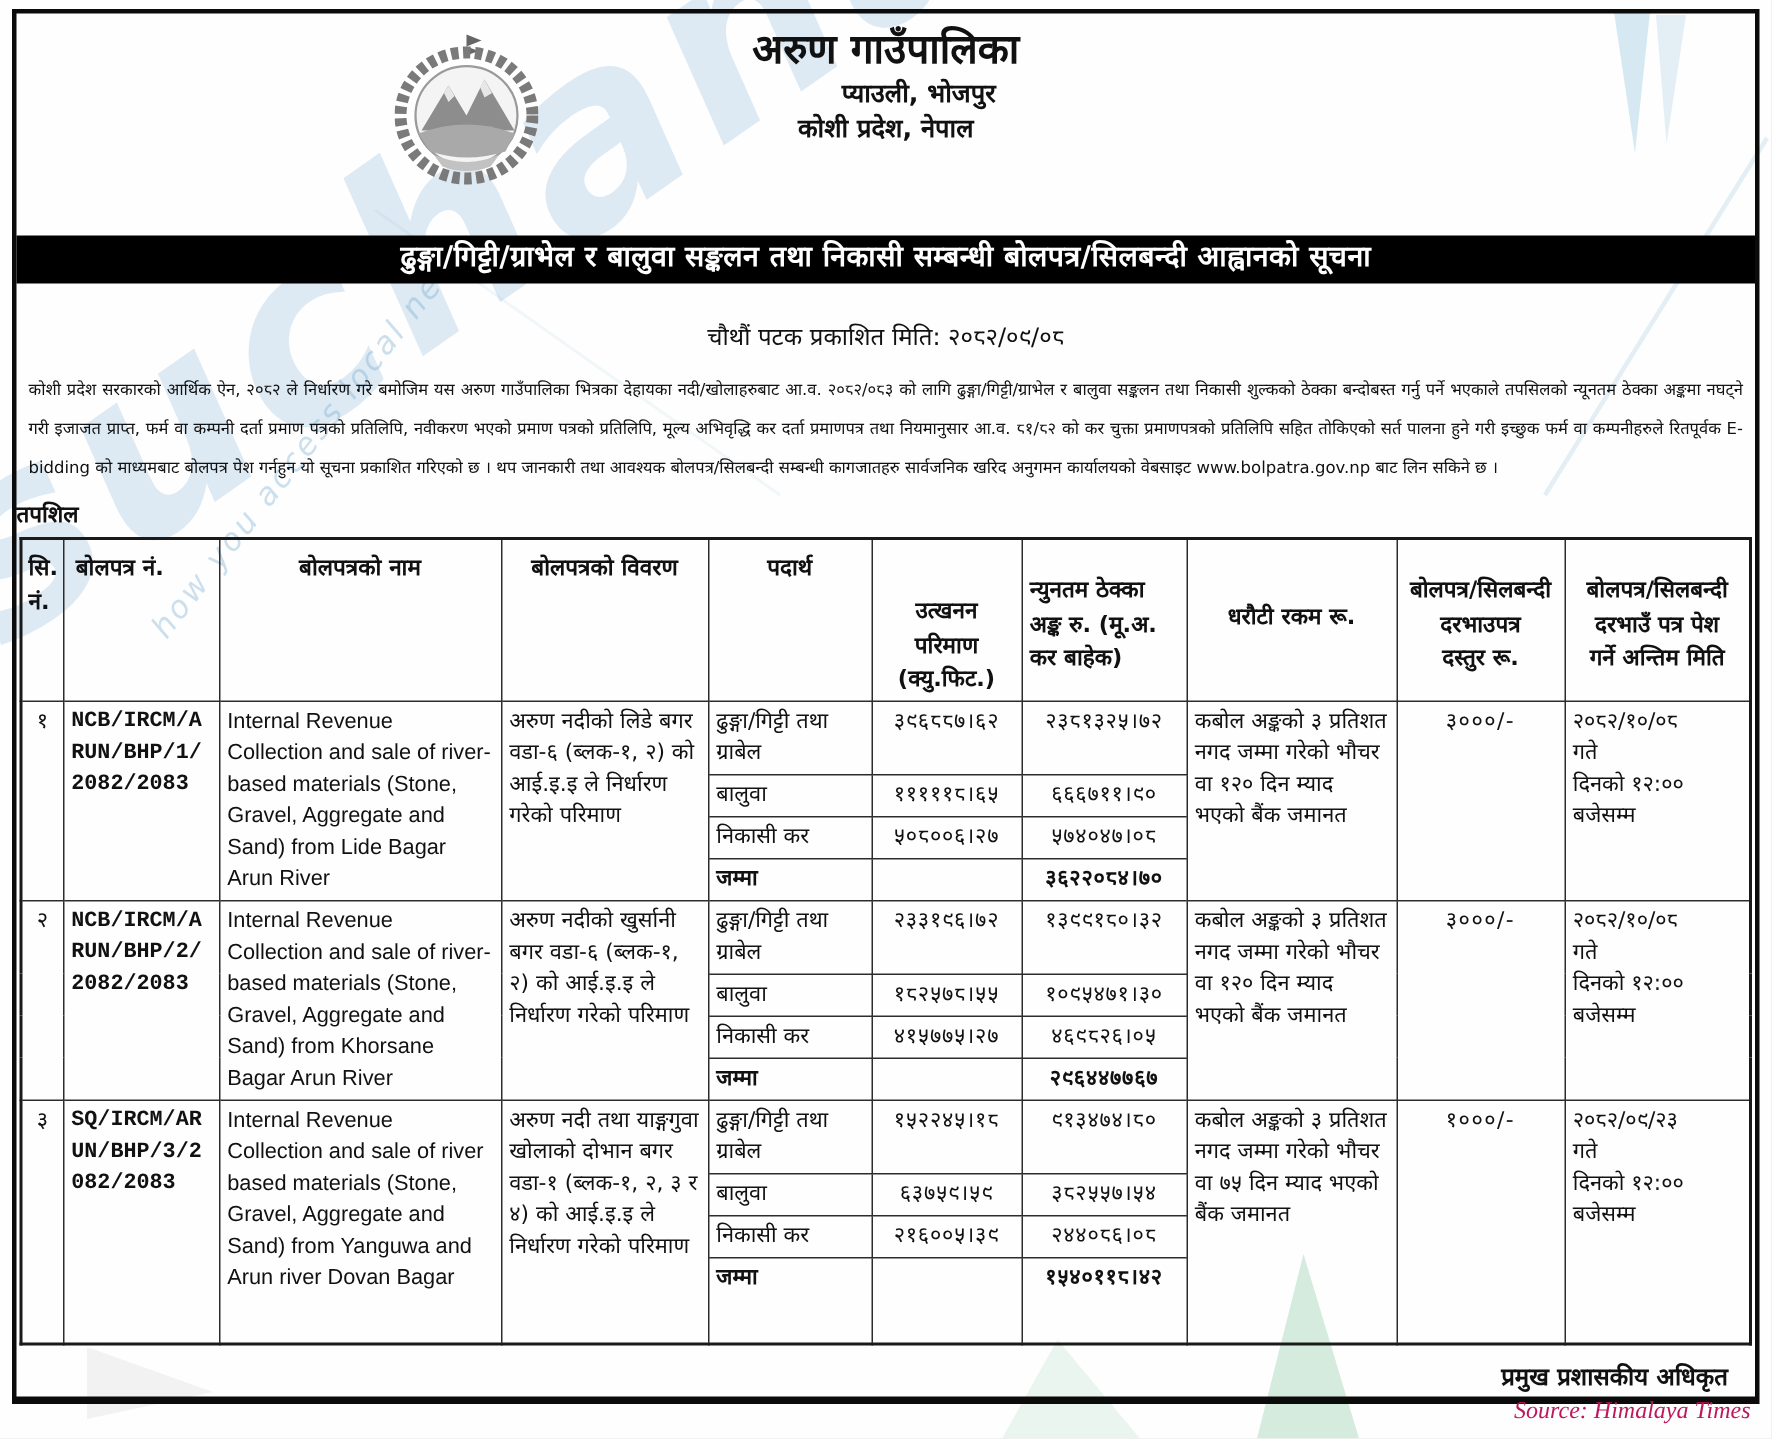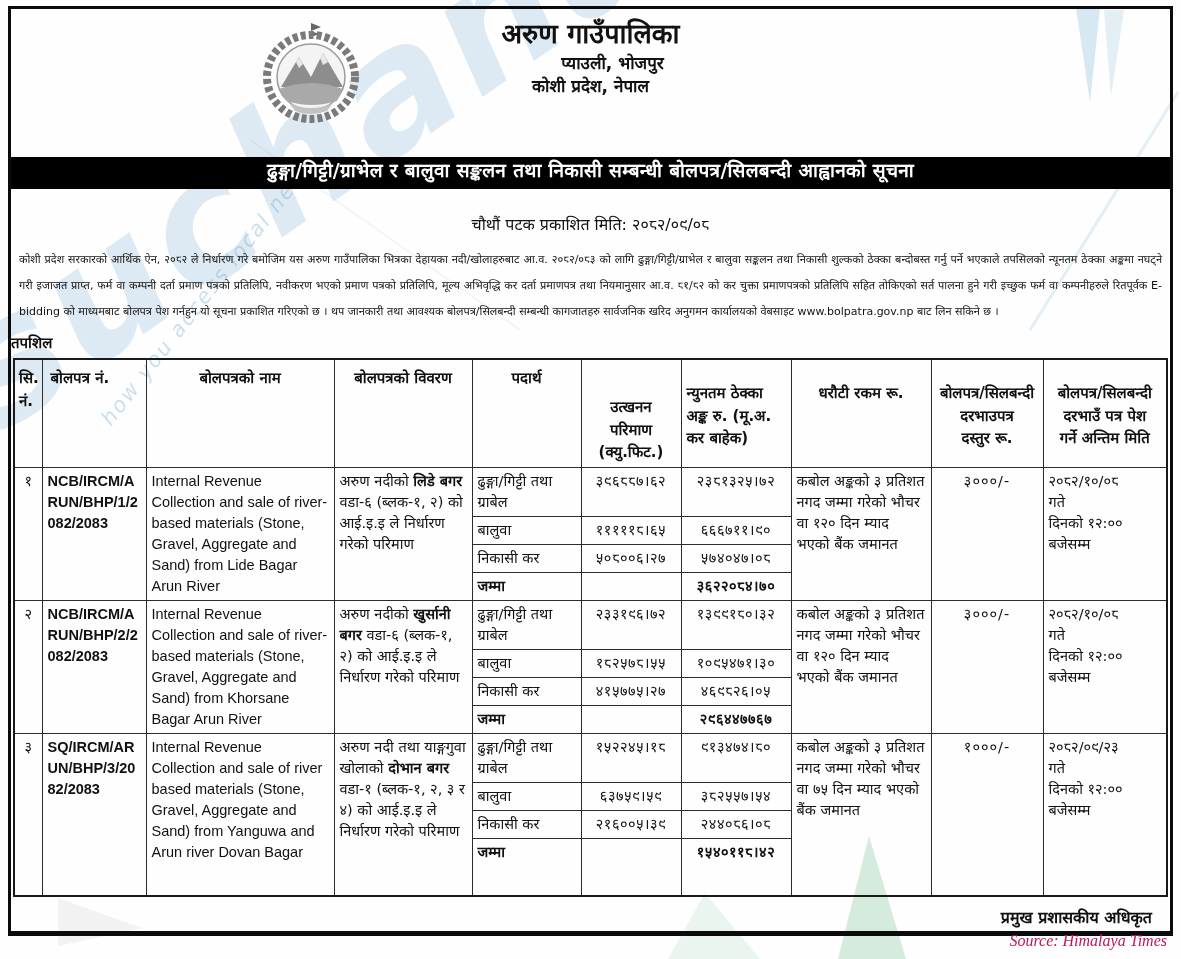--- a/index.html
+++ b/index.html
@@ -55,31 +55,31 @@
   }
   table.t th,table.t td{
     border:1px solid #2c2c2c;vertical-align:top;padding:3px 5px;
     font-size:14.5px;line-height:1.45;overflow:hidden;
   }
   table.t th{
     font-weight:bold;text-align:center;white-space:pre-line;
     padding-top:7px;font-size:15px;line-height:1.5;
   }
   td.c-sn{text-align:center;font-size:15px;}
-  td.c-bid{font-family:Liberation Sans, sans-serif;font-weight:bold;font-size:15.5px;word-break:break-all;line-height:1.4;padding-top:5px;}
+  td.c-bid{font-family:Liberation Mono, monospace;font-weight:bold;font-size:15.5px;word-break:break-all;line-height:1.4;padding-top:5px;}
   td.c-name{font-family:"Liberation Sans",sans-serif;font-size:14.8px;line-height:1.45;padding-top:5px;}
   td.c-desc{font-size:14.5px;line-height:1.6;padding-top:5px;}
   td.c-mat{font-size:14.3px;}
   td.c-num{text-align:center;font-size:14.3px;letter-spacing:.5px;}
   td.c-dep{font-size:14px;line-height:1.6;padding-top:5px;}
   td.c-fee{text-align:center;font-size:15px;padding-top:8px;letter-spacing:1px;}
   td.c-date{font-size:15px;white-space:pre-line;line-height:1.55;padding-top:8px;padding-left:10px;}
   tr.matrow{height:27px;}
   tr.totrow td{font-weight:bold;}
-  .b{font-weight:bold;}
+  .b{font-weight:normal;}
   
   .sig{text-align:right;font-weight:bold;font-size:16px;margin:9px 18px 12px 0;}
 </style>
 </head>
 <body>
 
 <div class="page">
 
   <div class="wm">
     <svg width="1181" height="959">
@@ -145,21 +145,21 @@
         <th style="text-align:left;padding-left:8px">बोलपत्र नं.</th>
         <th>बोलपत्रको नाम</th>
         <th>बोलपत्रको विवरण</th>
         <th>पदार्थ</th>
         <th style="padding-top:36px">उत्खनन
 परिमाण
 (क्यु.फिट.)</th>
         <th style="padding-top:22px;text-align:left">न्युनतम ठेक्का
 अङ्क रु. (मू.अ.
 कर बाहेक)</th>
-        <th style="padding-top:22px">धरौटी रकम रू.</th>
+        <th style="padding-top:40px">धरौटी रकम रू.</th>
         <th style="padding-top:22px">बोलपत्र/सिलबन्दी
 दरभाउपत्र
 दस्तुर रू.</th>
         <th style="padding-top:22px">बोलपत्र/सिलबन्दी
 दरभाउँ पत्र पेश
 गर्ने अन्तिम मिति</th>
       </tr>
 
       <tr class="matrow">
         <td class="c-sn" rowspan="4">१</td>

